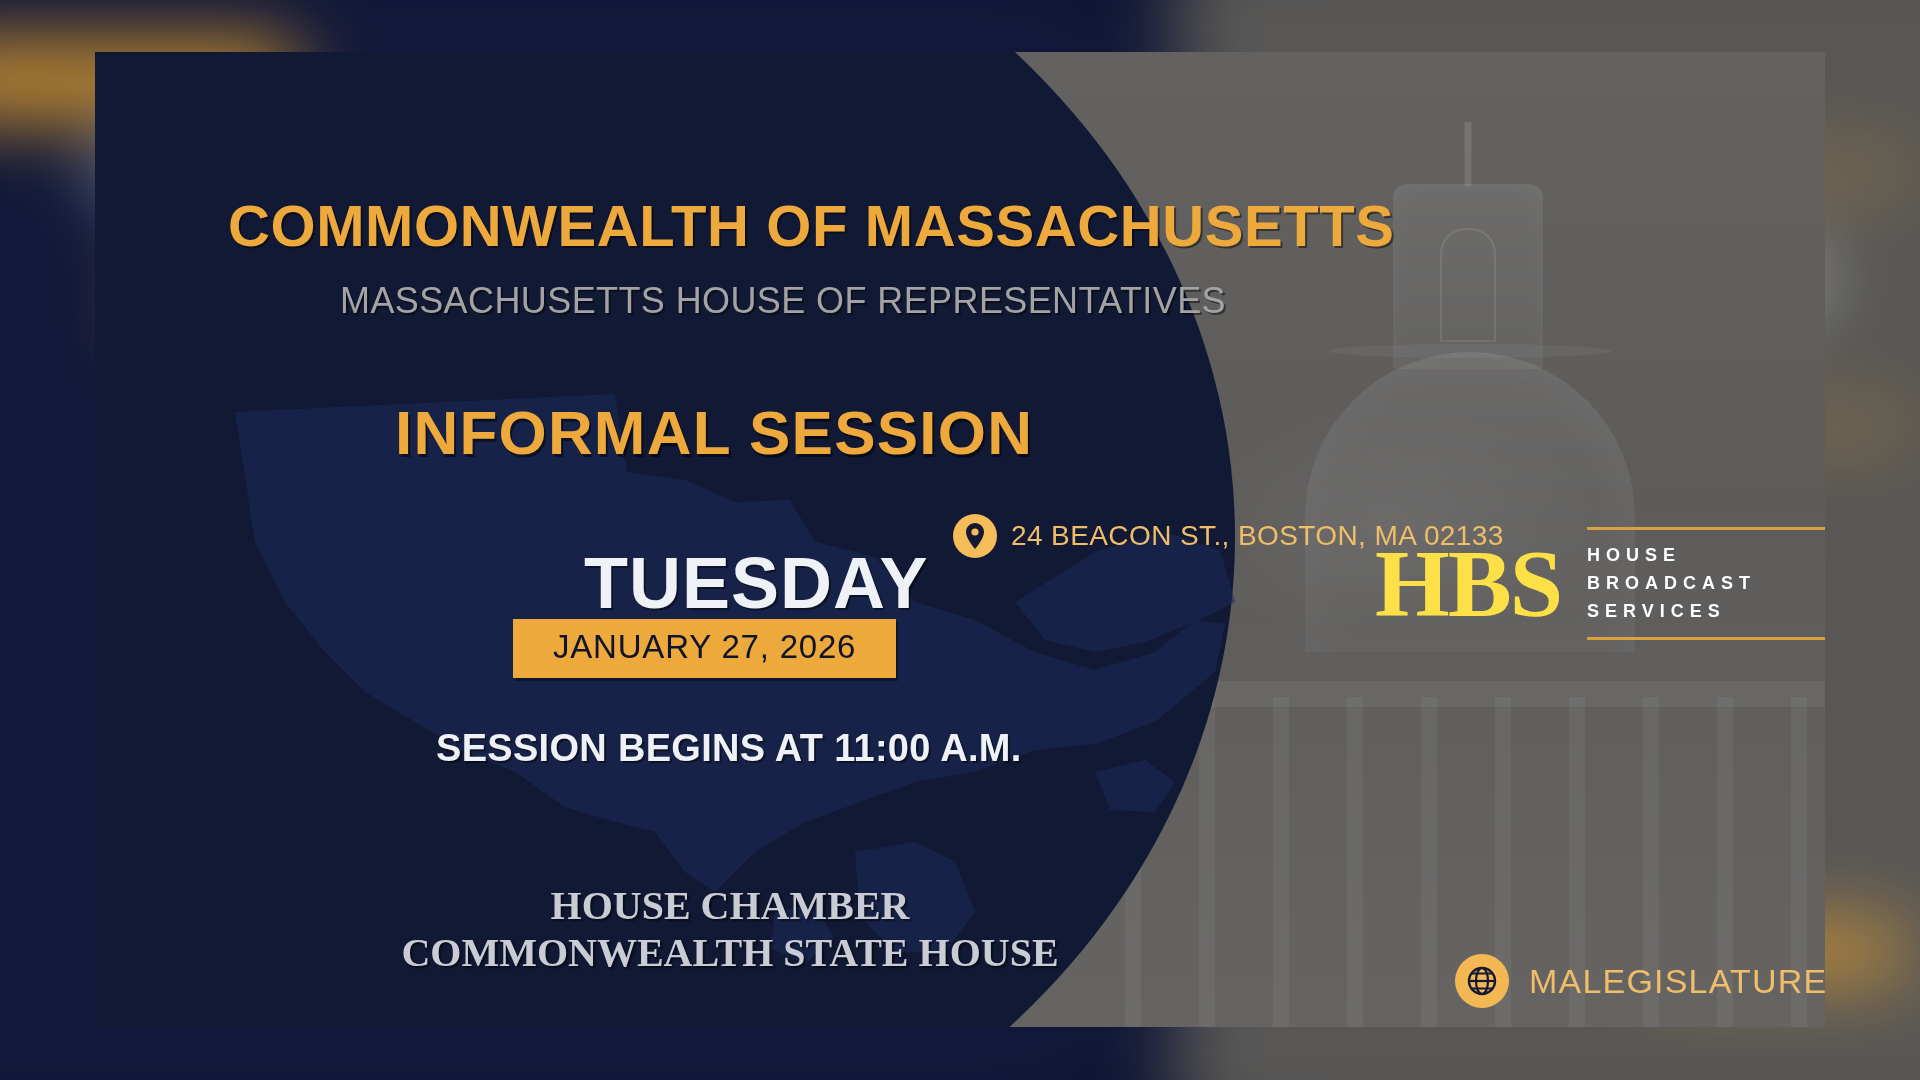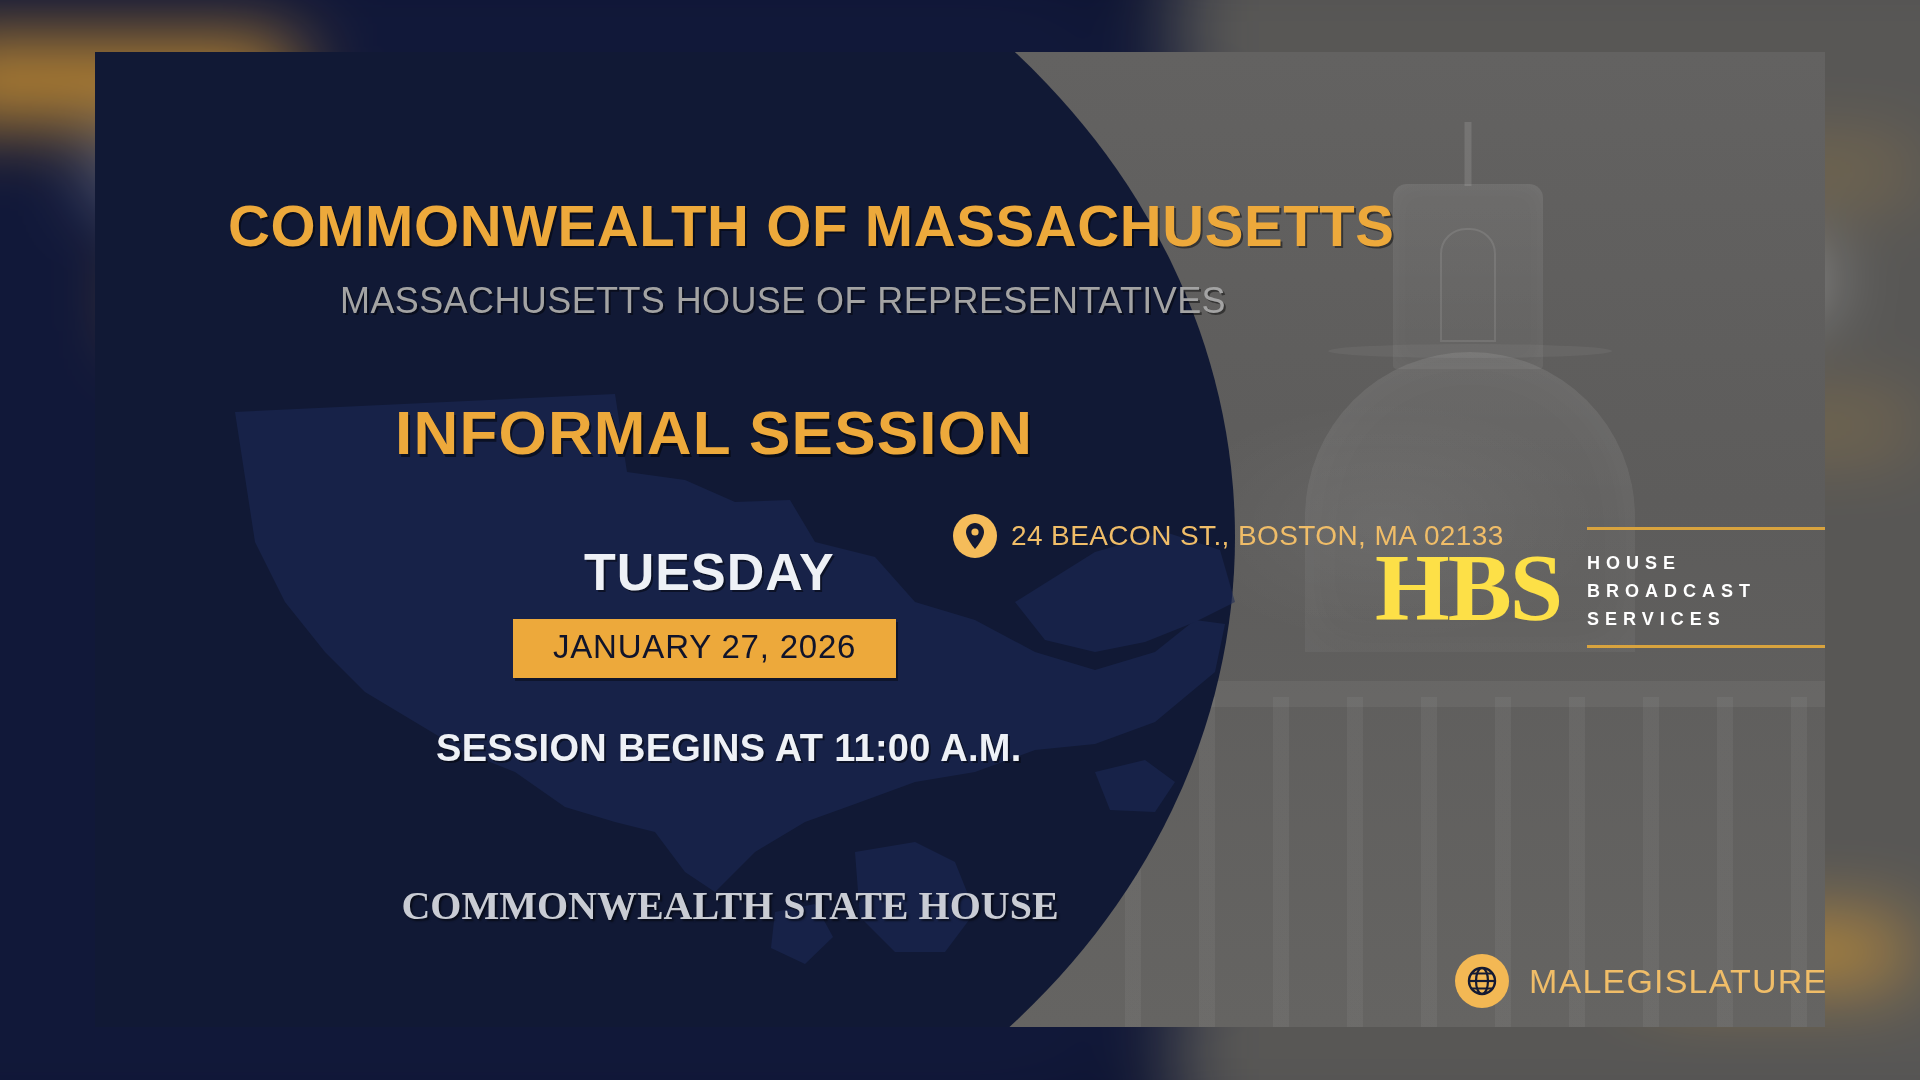--- a/index.html
+++ b/index.html
@@ -148,21 +148,21 @@
     display:flex;align-items:center;gap:14px;white-space:nowrap;
   }
   .pin-badge{
     width:44px;height:44px;border-radius:50%;background:#f5bc5a;
     display:flex;align-items:center;justify-content:center;flex:none;
   }
   .address-text{font-size:28px;color:#f0bd68;letter-spacing:.4px;}
 
   .weekday{
     position:absolute;left:489px;top:490px;
-    font-size:52px;font-weight:bold;color:#eef1f6;letter-spacing:1px;
+    font-size:72px;font-weight:bold;color:#eef1f6;letter-spacing:1px;
     text-shadow:2px 2px 0 rgba(0,0,0,.45);white-space:nowrap;
   }
   .date-badge{
     position:absolute;left:418px;top:567px;
     background:#eda93b;color:#10142b;
     font-size:33px;letter-spacing:.8px;
     padding:9px 40px 12px;white-space:nowrap;
     box-shadow:2px 3px 0 rgba(0,0,0,.38);
   }
 
@@ -184,21 +184,21 @@
     position:absolute;left:1280px;top:468px;
     display:flex;align-items:center;gap:26px;
   }
   .hbs-mark{
     font-family:"Liberation Serif", serif;
     font-size:96px;font-weight:bold;color:#fde047;line-height:1;
     letter-spacing:-2px;
   }
   .hbs-words{display:flex;flex-direction:column;gap:7px;padding:7px 0;}
   .hbs-rule{width:240px;height:3px;background:#d8a33e;}
-  .hbs-lines{display:flex;flex-direction:column;gap:7px;padding:8px 0;margin-top:8px;}
+  .hbs-lines{display:flex;flex-direction:column;gap:7px;padding:8px 0;}
   .hbs-line{
     font-size:18px;font-weight:bold;color:#ffffff;letter-spacing:6px;
   }
 
   .site{
     position:absolute;left:1360px;top:902px;
     display:flex;align-items:center;gap:20px;white-space:nowrap;
   }
   .globe-badge{
     width:54px;height:54px;border-radius:50%;background:#f3b854;
@@ -277,20 +277,21 @@
       <span class="address-text">24 BEACON ST., BOSTON, MA 02133</span>
     </div>
 
     <div class="weekday">TUESDAY</div>
 
     <div class="date-badge">JANUARY 27, 2026</div>
 
     <div class="begins">SESSION BEGINS AT 11:00 A.M.</div>
 
     <div class="venue">
+      <div>HOUSE CHAMBER</div>
       <div>COMMONWEALTH STATE HOUSE</div>
     </div>
 
     <div class="hbs">
       <div class="hbs-mark">HBS</div>
       <div class="hbs-words">
         <div class="hbs-rule"></div>
         <div class="hbs-lines">
           <div class="hbs-line">HOUSE</div>
           <div class="hbs-line">BROADCAST</div>

